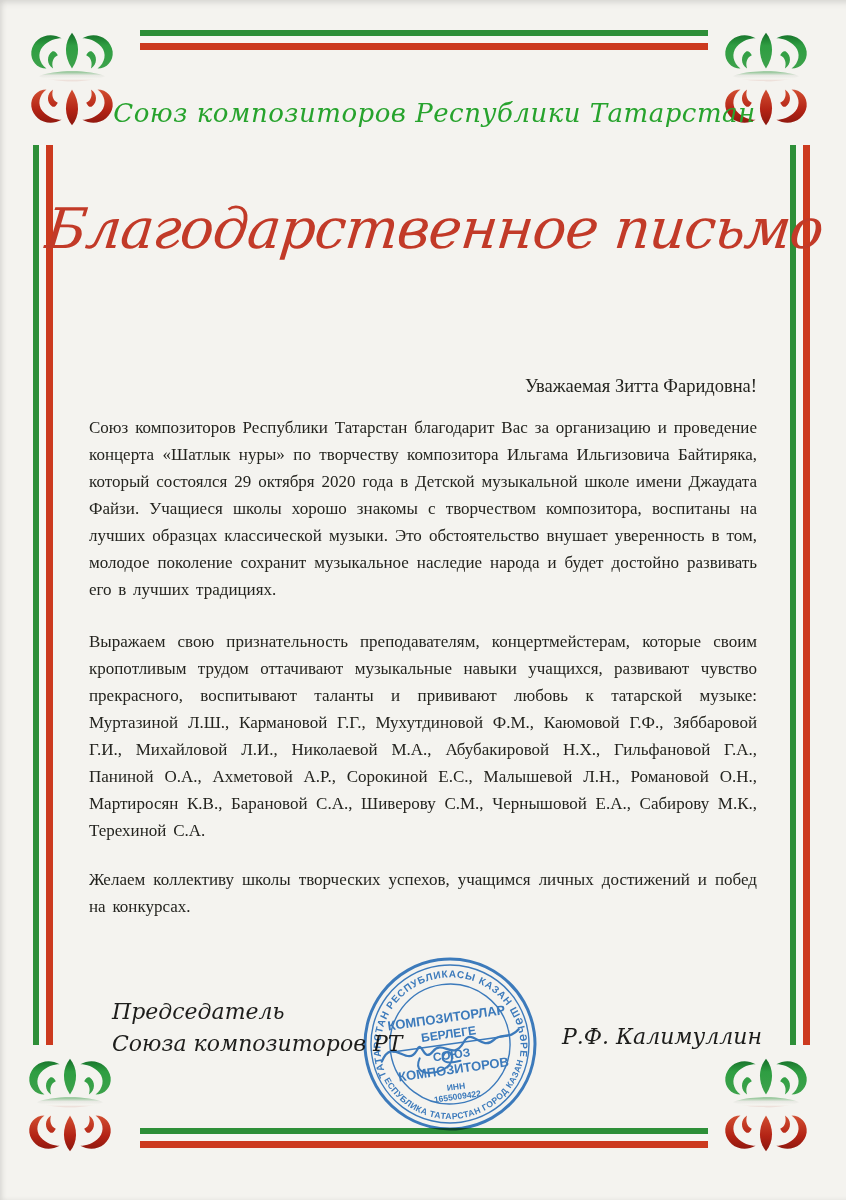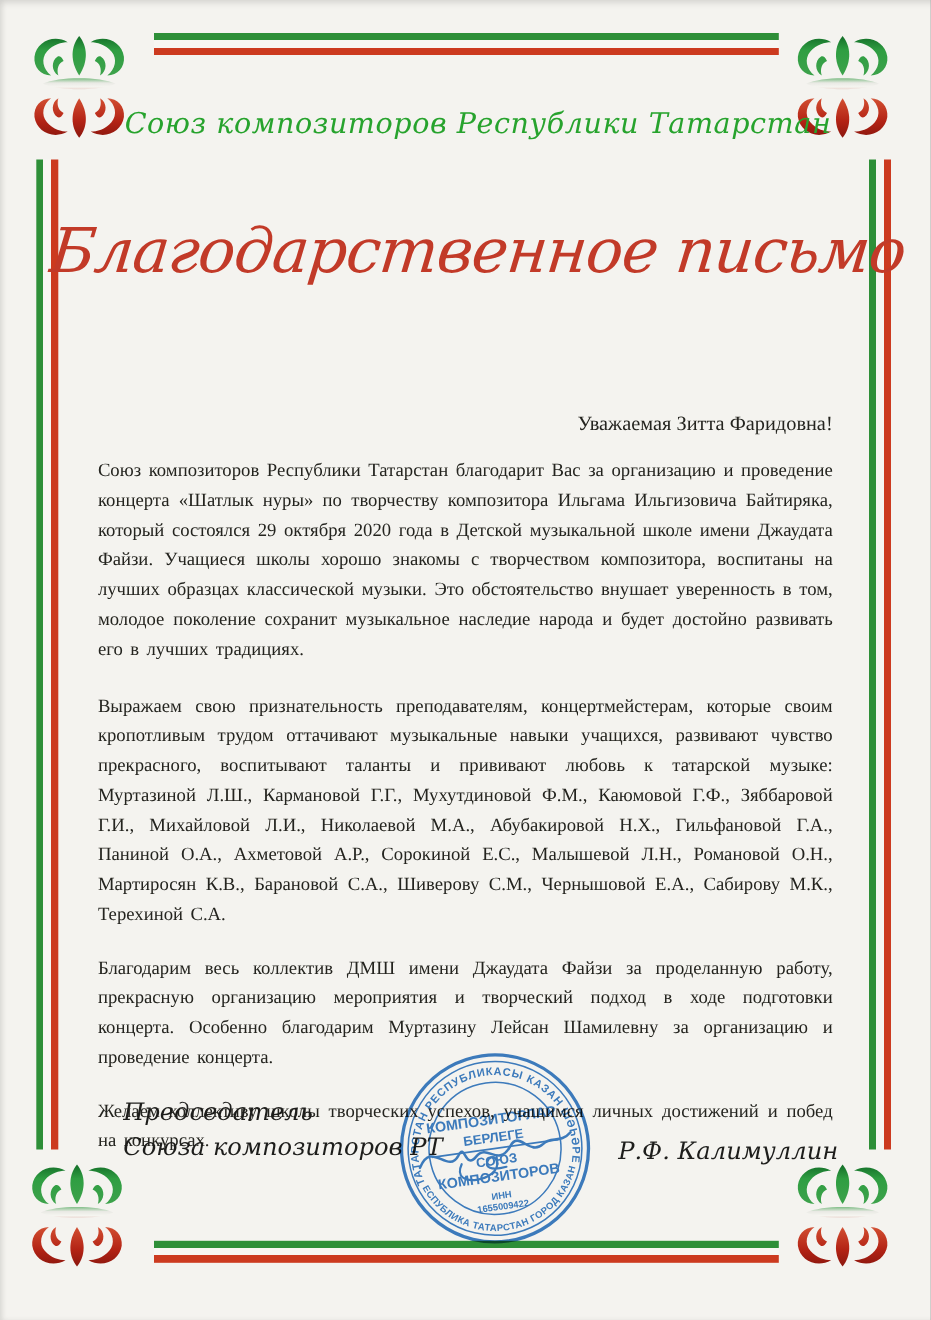--- a/index.html
+++ b/index.html
@@ -65,21 +65,21 @@
     font-size:17px;
     line-height:27px;
     text-align:justify;
     word-spacing:2.5px;
   }
   .body-block p.tight{margin-bottom:22px;}
   .body-block p.last{margin-bottom:0;}
   
   .sig-row{
     position:absolute;left:112px;top:996px;width:652px;
-    display:flex;justify-content:space-between;align-items:flex-end;
+    display:flex;justify-content:space-between;align-items:flex-start;
     font-family:"DejaVu Serif", serif;
     font-style:italic;
     font-size:22px;color:#1d1d1b;
   }
   .sig-role{line-height:32px;}
   .sig-name{margin-top:28px;padding-right:2px;}
   
   .stamp{
     position:absolute;left:360px;top:954px;width:180px;height:180px;
     mix-blend-mode:multiply;opacity:.93;
@@ -143,21 +143,20 @@
     </svg>
 
   <div class="org-line">Союз композиторов Республики Татарстан</div>
 
   <div class="doc-title">Благодарственное письмо</div>
 
   <div class="body-block">
     <div class="salutation">Уважаемая Зитта Фаридовна!</div>
     <p>Союз композиторов Республики Татарстан благодарит Вас за организацию и проведение концерта «Шатлык нуры» по творчеству композитора Ильгама Ильгизовича Байтиряка, который состоялся 29 октября 2020 года в Детской музыкальной школе имени Джаудата Файзи. Учащиеся школы хорошо знакомы с творчеством композитора, воспитаны на лучших образцах классической музыки. Это обстоятельство внушает уверенность в том, молодое поколение сохранит музыкальное наследие народа и будет достойно развивать его в лучших традициях.</p>
     <p class="tight">Выражаем свою признательность преподавателям, концертмейстерам, которые своим кропотливым трудом оттачивают музыкальные навыки учащихся, развивают чувство прекрасного, воспитывают таланты и прививают любовь к татарской музыке: Муртазиной Л.Ш., Кармановой Г.Г., Мухутдиновой Ф.М., Каюмовой Г.Ф., Зяббаровой Г.И., Михайловой Л.И., Николаевой М.А., Абубакировой Н.Х., Гильфановой Г.А., Паниной О.А., Ахметовой А.Р., Сорокиной Е.С., Малышевой Л.Н., Романовой О.Н., Мартиросян К.В., Барановой С.А., Шиверову С.М., Чернышовой Е.А., Сабирову М.К., Терехиной С.А.</p>
-    <p class="tight">Благодарим весь коллектив ДМШ имени Джаудата Файзи за проделанную работу, прекрасную организацию мероприятия и творческий подход в ходе подготовки концерта. Особенно благодарим Муртазину Лейсан Шамилевну за организацию и проведение концерта.</p>
     <p class="last">Желаем коллективу школы творческих успехов, учащимся личных достижений и побед на конкурсах.</p>
   </div>
 
   <div class="sig-row">
     <div class="sig-role">
       <div>Председатель</div>
       <div>Союза композиторов РТ</div>
     </div>
     <div class="sig-name">Р.Ф. Калимуллин</div>
   </div>

